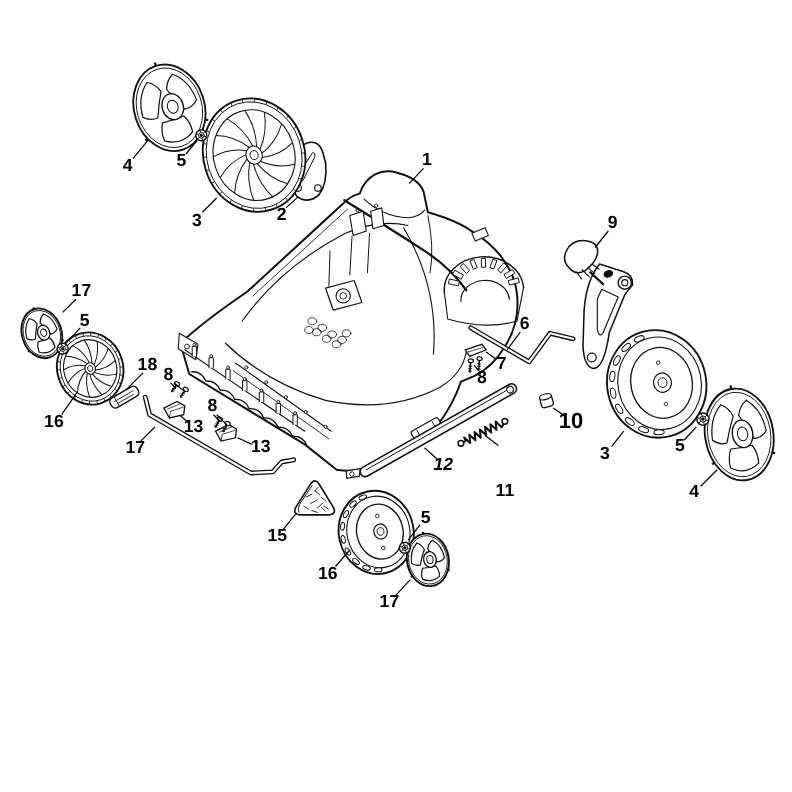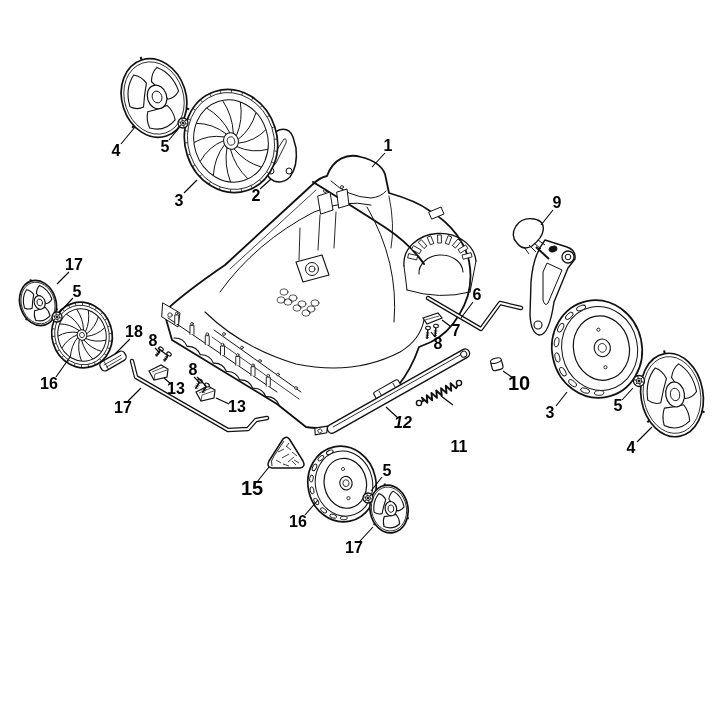--- a/index.html
+++ b/index.html
@@ -495,20 +495,20 @@
       <div class="callout" style="left: 631px; top: 448px; font-size: 16px;">4</div>
       <div class="callout" style="left: 74px; top: 265px; font-size: 16px;">17</div>
       <div class="callout" style="left: 77px; top: 292px; font-size: 16px;">5</div>
       <div class="callout" style="left: 49px; top: 384px; font-size: 16px;">16</div>
       <div class="callout" style="left: 134px; top: 332px; font-size: 16px; text-align: center;">18</div>
       <div class="callout" style="left: 153px; top: 341px; font-size: 16px;">8</div>
       <div class="callout" style="left: 176px; top: 389px; font-size: 16px;">13</div>
       <div class="callout" style="left: 193px; top: 370px; font-size: 16px;">8</div>
       <div class="callout" style="left: 237px; top: 407px; font-size: 16px;">13</div>
       <div class="callout" style="left: 123px; top: 408px; font-size: 16px;">17</div>
-      <div class="callout" style="left: 252px; top: 488px; font-size: 20px;">15</div>
+      <div class="callout" style="left: 252px; top: 488px; font-size: 16px;">15</div>
       <div class="callout" style="left: 298px; top: 522px; font-size: 16px;">16</div>
       <div class="callout" style="left: 387px; top: 471px; font-size: 16px;">5</div>
       <div class="callout" style="left: 354px; top: 548px; font-size: 16px;">17</div>
       <div class="callout" style="left: 403px; top: 423px; font-size: 16px; font-style: italic;">12</div>
       <div class="callout" style="left: 459px; top: 411px; font-size: 16px; margin-top: 36px;">11</div>
     </div>
 </div>
 
 </body></html>

